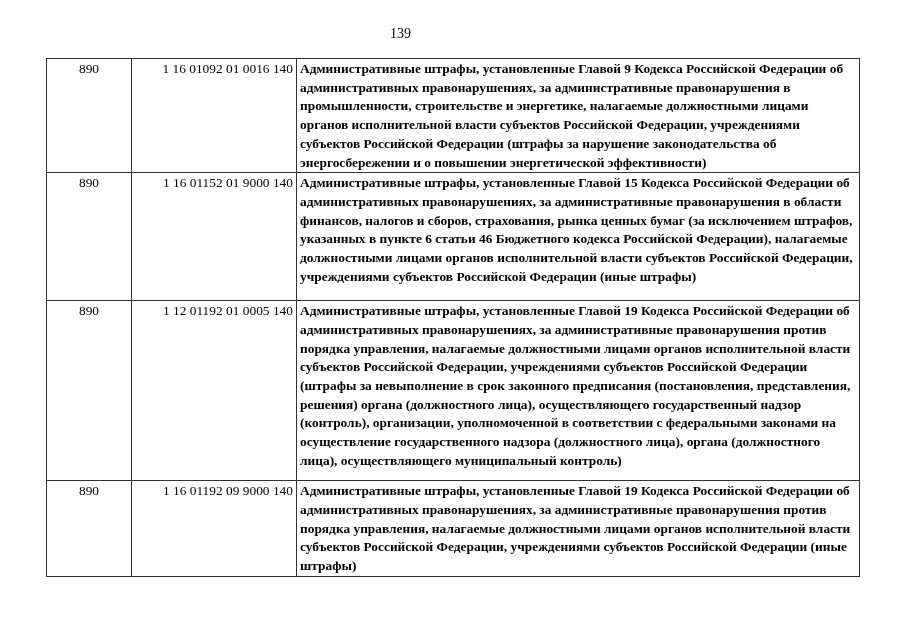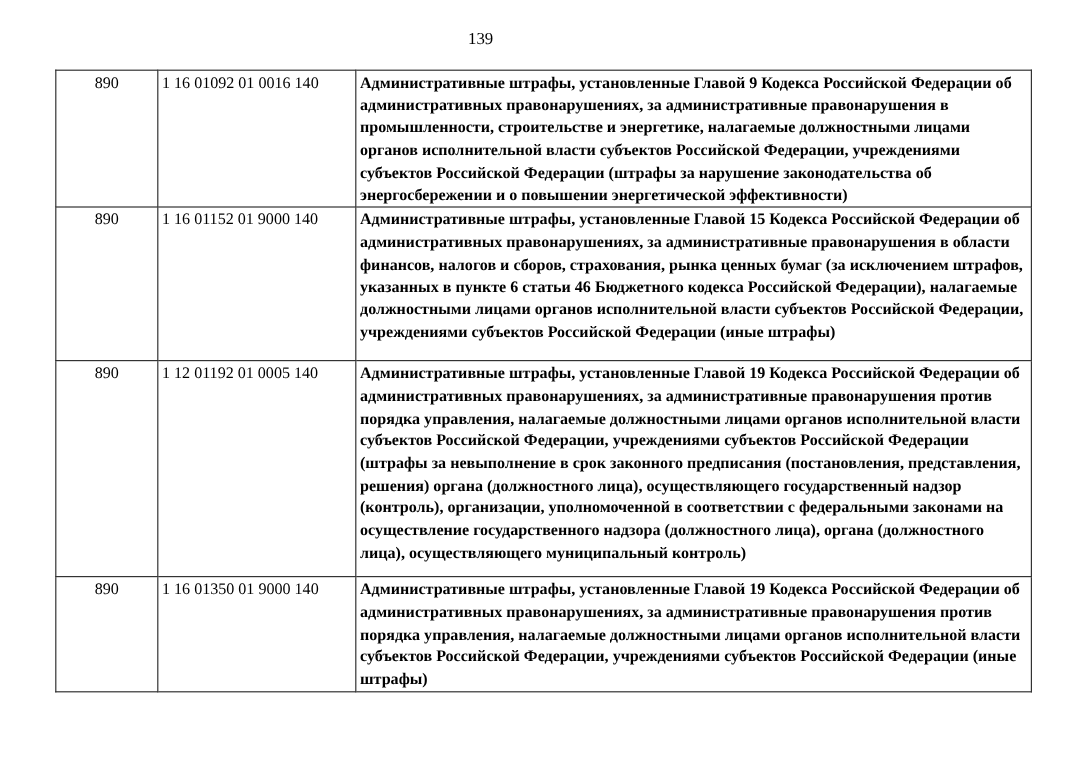--- a/index.html
+++ b/index.html
@@ -33,21 +33,21 @@
       table-layout: fixed;
       font-size: 13.4px;
       line-height: 18.7px;
     }
     table.doc-table td {
       border: 1px solid #333;
       vertical-align: top;
       padding: 1px 3px 0 3px;
     }
     td.col-admin { width: 78px; text-align: center; }
-    td.col-code { width: 158px; text-align: left; white-space: nowrap; padding-left: 2px; padding-right: 2px; }
+    td.col-code { width: 158px; text-align: right; white-space: nowrap; padding-left: 2px; padding-right: 2px; }
     td.col-desc { text-align: left; font-weight: bold; }
     tr.r1 td { height: 110px; }
     tr.r2 td { height: 126px; }
     tr.r3 td { height: 178px; }
     tr.r4 td { height: 93px; }
   </style>
 </head>
 <body>
 
 <div class="page-number">139</div>
@@ -64,17 +64,17 @@
       <td class="col-code">1 16 01152 01 9000 140</td>
       <td class="col-desc">Административные штрафы, установленные Главой 15 Кодекса Российской Федерации об административных правонарушениях, за административные правонарушения в области финансов, налогов и сборов, страхования, рынка ценных бумаг (за исключением штрафов, указанных в пункте 6 статьи 46 Бюджетного кодекса Российской Федерации), налагаемые должностными лицами органов исполнительной власти субъектов Российской Федерации, учреждениями субъектов Российской Федерации (иные штрафы)</td>
     </tr>
     <tr class="r3">
       <td class="col-admin">890</td>
       <td class="col-code">1 12 01192 01 0005 140</td>
       <td class="col-desc">Административные штрафы, установленные Главой 19 Кодекса Российской Федерации об административных правонарушениях, за административные правонарушения против порядка управления, налагаемые должностными лицами органов исполнительной власти субъектов Российской Федерации, учреждениями субъектов Российской Федерации (штрафы за невыполнение в срок законного предписания (постановления, представления, решения) органа (должностного лица), осуществляющего государственный надзор (контроль), организации, уполномоченной в соответствии с федеральными законами на осуществление государственного надзора (должностного лица), органа (должностного лица), осуществляющего муниципальный контроль)</td>
     </tr>
     <tr class="r4">
       <td class="col-admin">890</td>
-      <td class="col-code">1 16 01350 01 9000 140</td>
+      <td class="col-code">1 16 01192 09 9000 140</td>
       <td class="col-desc">Административные штрафы, установленные Главой 19 Кодекса Российской Федерации об административных правонарушениях, за административные правонарушения против порядка управления, налагаемые должностными лицами органов исполнительной власти субъектов Российской Федерации, учреждениями субъектов Российской Федерации (иные штрафы)</td>
     </tr>
   </tbody>
 </table>
 
 </body></html>

